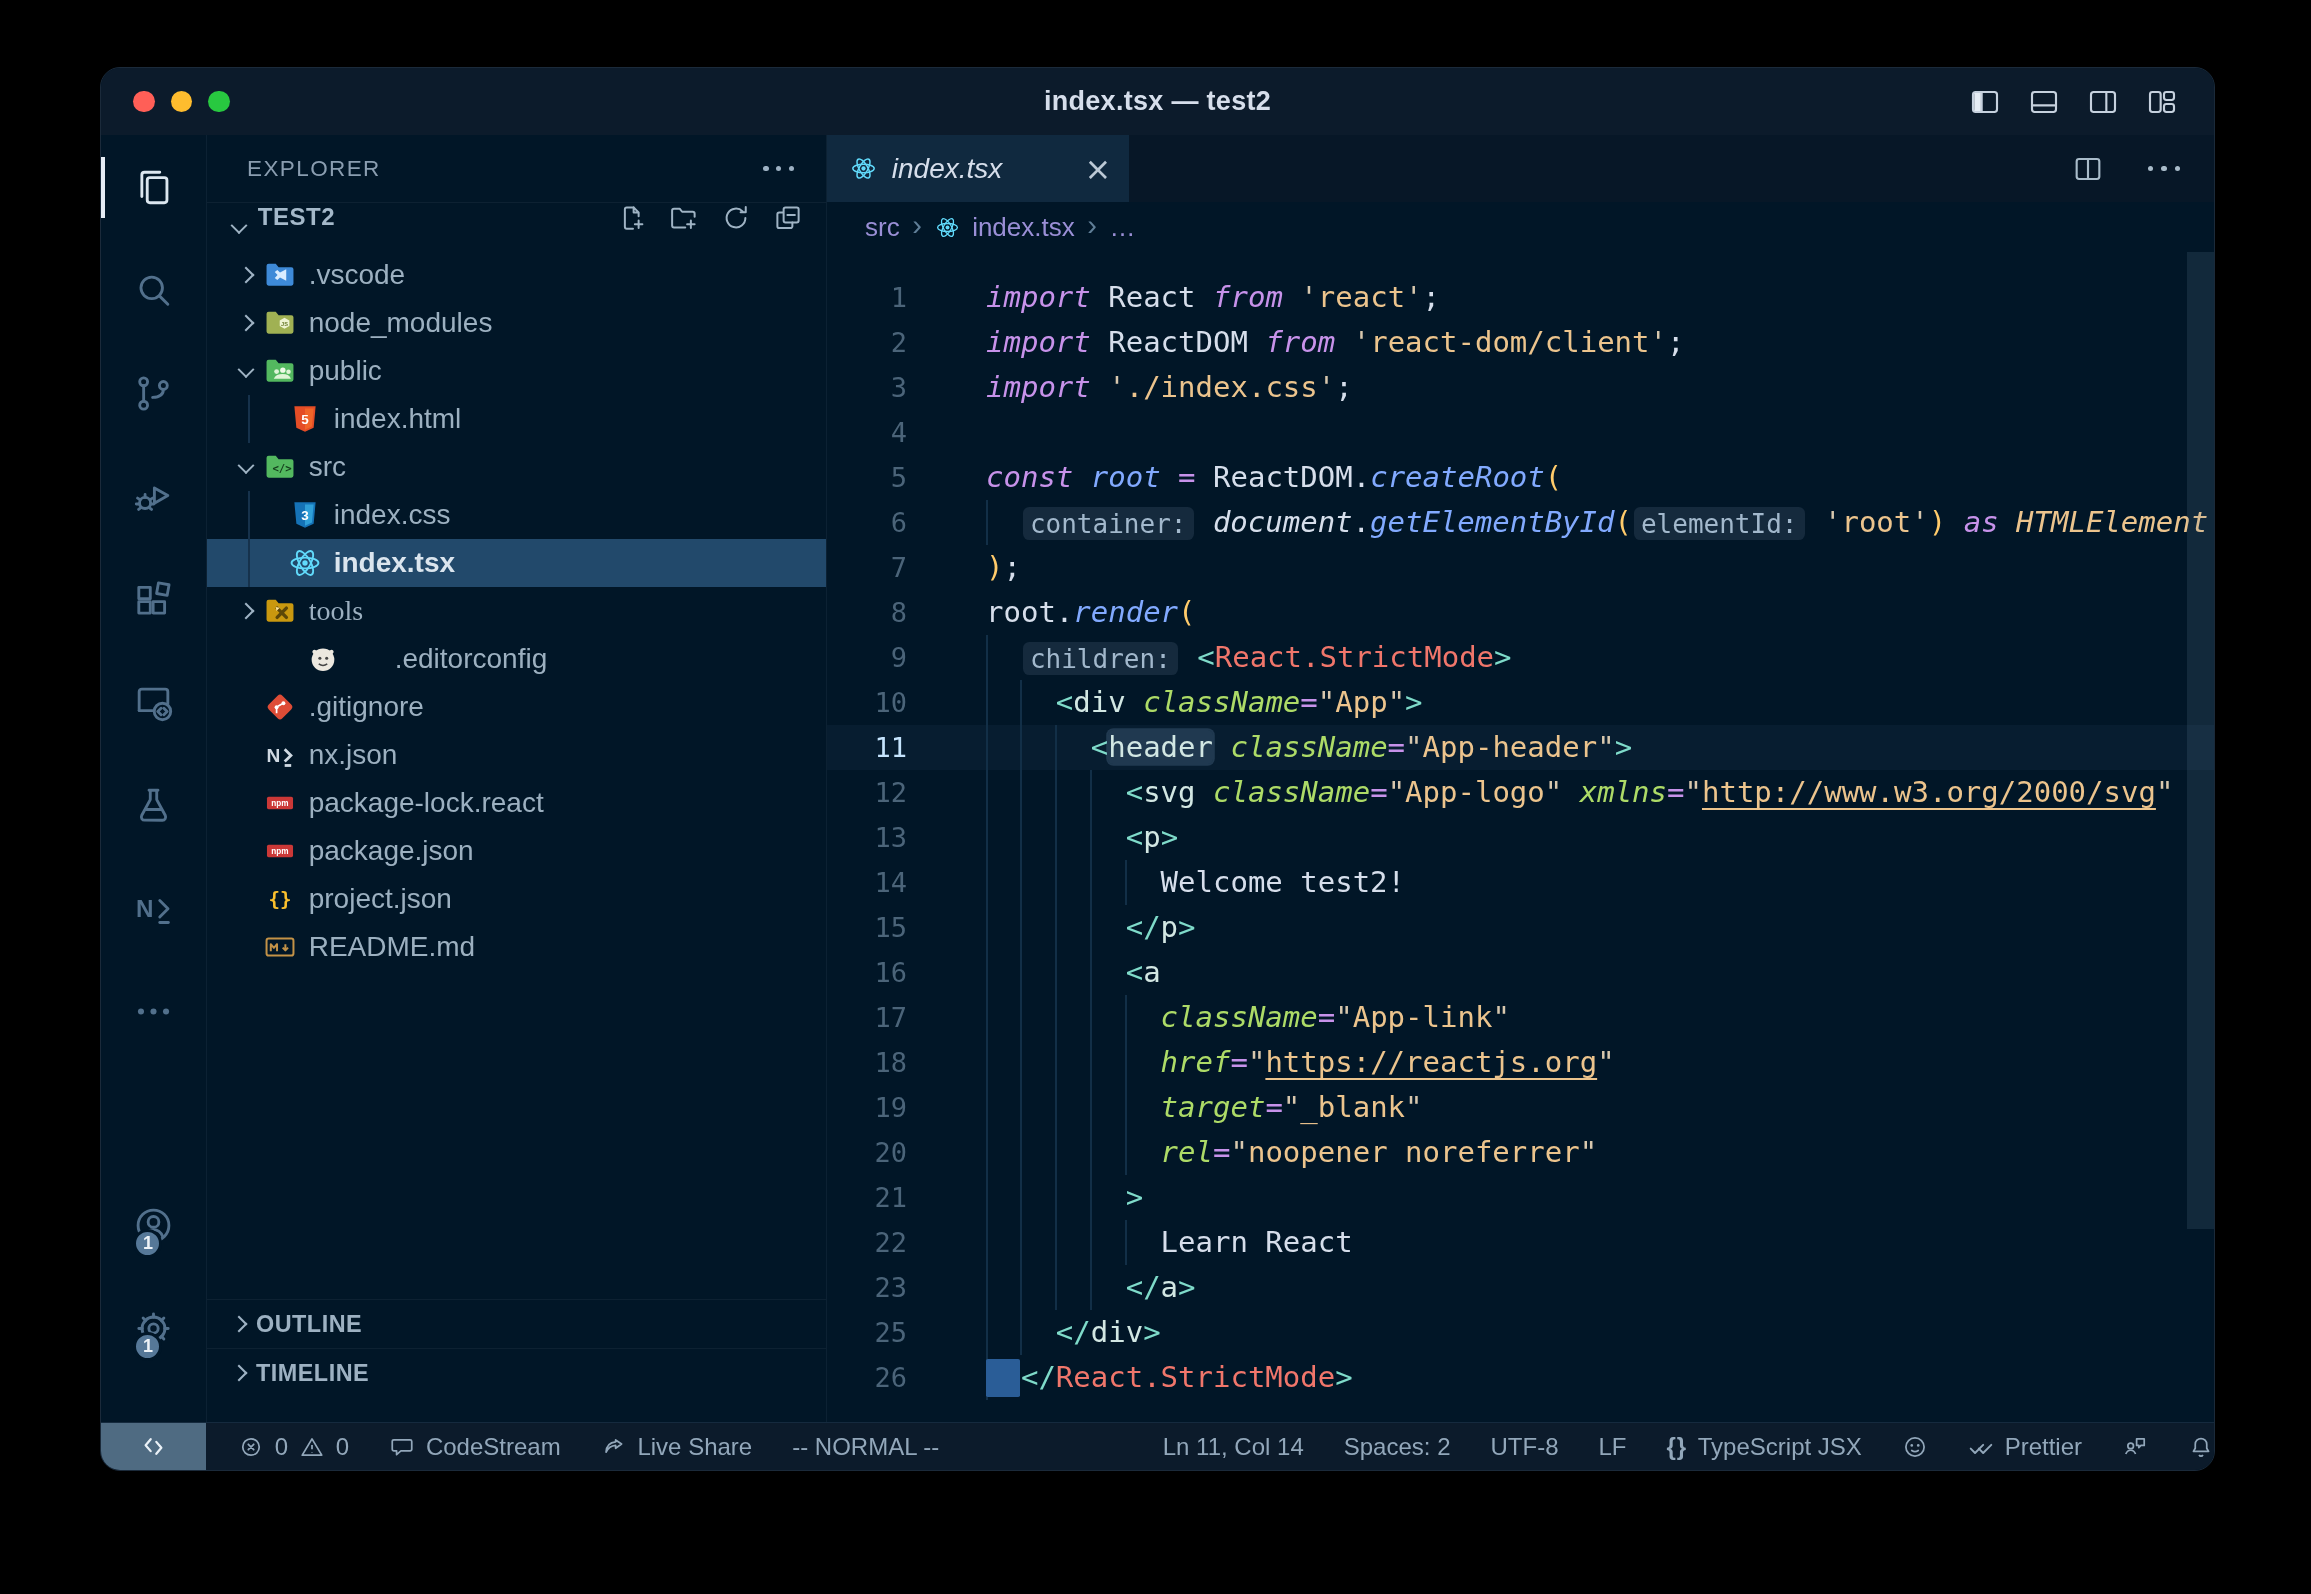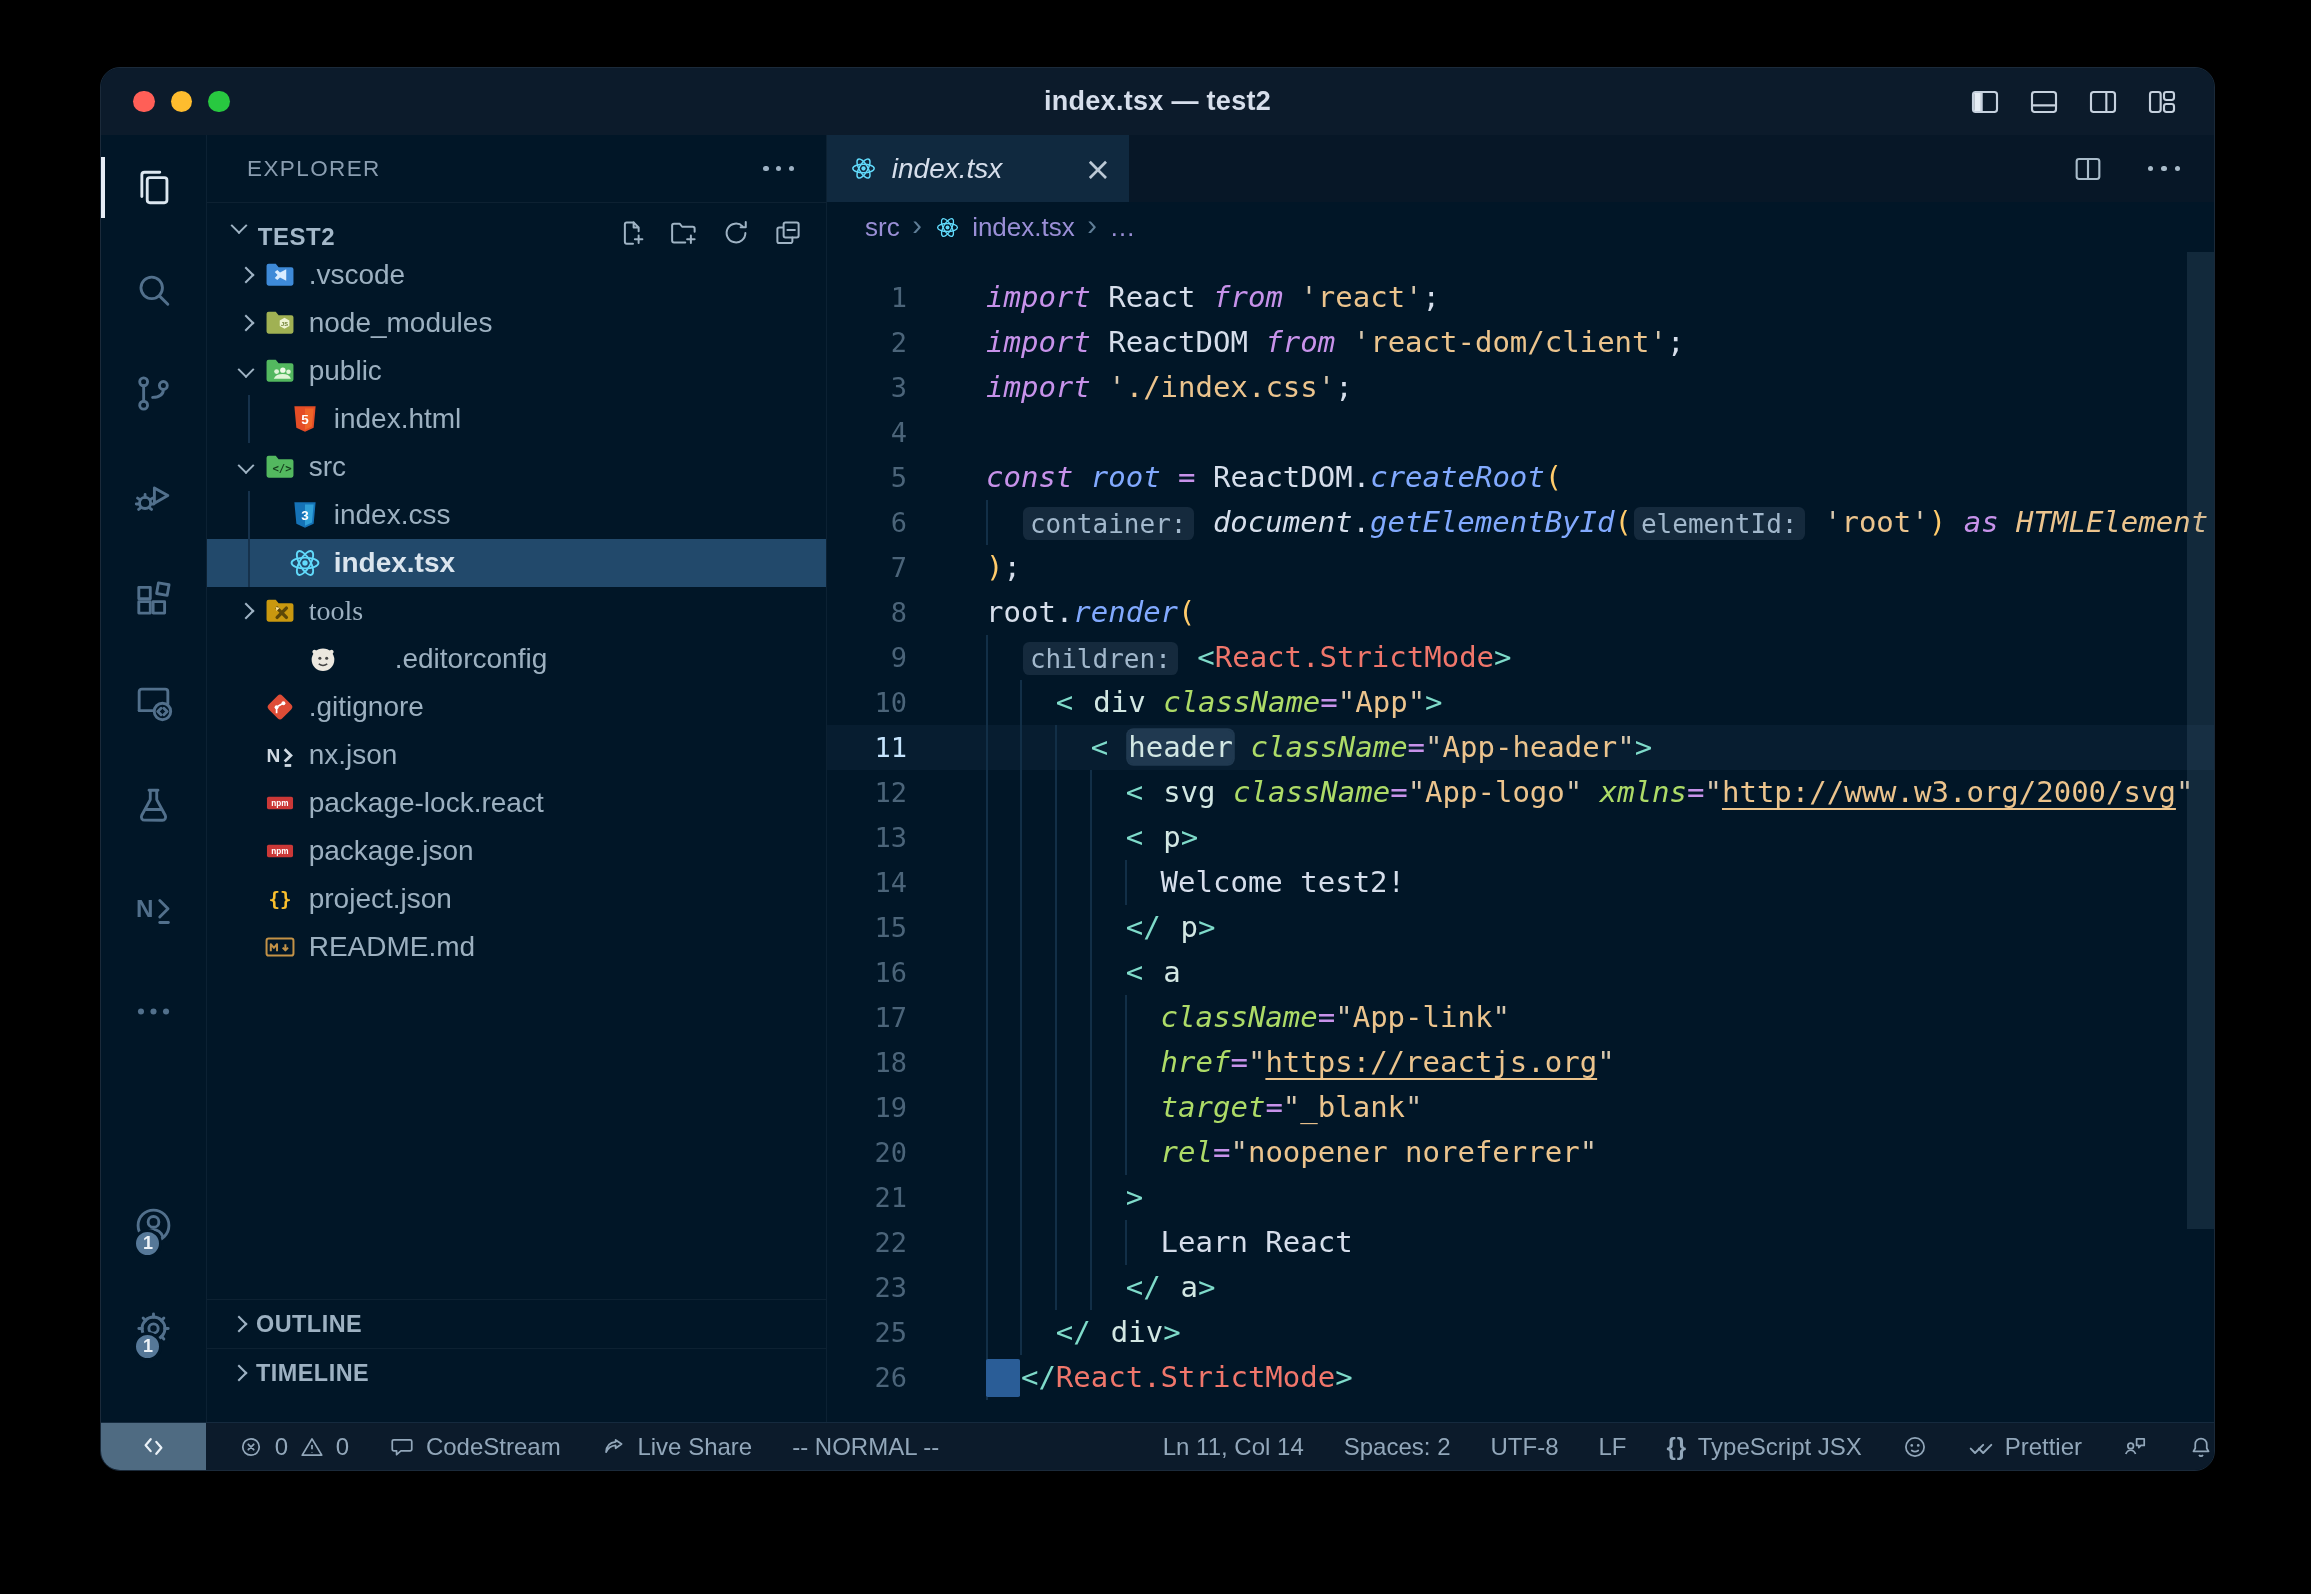--- a/index.html
+++ b/index.html
@@ -28,21 +28,21 @@
   .abadge{position:absolute;right:12.6px;bottom:-3.6px;min-width:29px;height:29px;border-radius:50%;
     background:var(--badge,#567898);color:#eef3f8;font-size:18px;font-weight:bold;display:flex;align-items:center;
     justify-content:center;border:3.6px solid #011627;box-sizing:border-box;}
   
   .sidebar{width:619px;flex:none;background:var(--win,#011627);display:flex;flex-direction:column;
     border-right:0.9px solid var(--border,#0c2133);min-height:0;}
   .sb-header{height:67px;flex:none;display:flex;align-items:center;padding:0 32px 0 40px;
     color:var(--explorer-fg,#8a9db0);font-size:22.5px;letter-spacing:1.4px;}
   .hdots{margin-left:auto;display:flex;align-items:center;cursor:pointer;}
   .hdots i{width:5.4px;height:5.4px;border-radius:50%;background:#9db1c3;margin-left:7.2px;}
-  .sb-section{height:48px;flex:none;display:flex;align-items:flex-end;padding-left:18px;border-top:0.9px solid #0d2132;}
+  .sb-section{height:48px;flex:none;display:flex;align-items:flex-start;padding-left:18px;border-top:0.9px solid #0d2132;}
   .sb-title{color:#a4b8c9;font-weight:bold;font-size:24px;letter-spacing:0.5px;margin-left:1.8px;}
   .sb-actions{margin-left:auto;display:flex;gap:21.6px;padding-right:23.4px;color:#9fb3c4;}
   .sb-actions svg{width:30px;height:30px;cursor:pointer;}
   .chev{width:31px;height:48px;position:relative;flex:none;display:inline-block;}
   .chev i{position:absolute;left:8px;top:50%;width:10px;height:10px;
     border-right:2.3px solid #9fb3c4;border-bottom:2.3px solid #9fb3c4;}
   .chev.r i{transform:translateY(-50%) rotate(-45deg);}
   .chev.d i{transform:translateY(-62%) rotate(45deg);}
   .tree{flex:none;}
   .trow{height:48px;display:flex;align-items:center;position:relative;cursor:pointer;}
@@ -87,21 +87,21 @@
   .pn{color:var(--id,#d6deeb);}
   .op{color:var(--kw,#c792ea);}
   .q{color:var(--q,#d8c8ae);}
   .str{color:var(--str,#ecc48d);}
   .u{text-decoration:underline;text-underline-offset:6.3px;}
   .fn{color:var(--fn,#82aaff);font-style:italic;}
   .dec{color:var(--fn,#82aaff);font-style:italic;}
   .obj{color:var(--id,#d6deeb);font-style:italic;}
   .br{color:var(--br,#ffcb6b);}
   .jx{color:var(--jx,#7fdbca);}
-  .tg{color:var(--tg,#d2e7e3);margin-left:20px;}
+  .tg{color:var(--tg,#d2e7e3);}
   .cm{color:var(--cm,#f0766b);}
   .at{color:var(--at,#addb67);font-style:italic;}
   .ty{color:var(--str,#ecc48d);font-style:italic;}
   .tx{color:var(--id,#d6deeb);}
   .whl{background:var(--whl,rgba(125,160,195,.22));border-radius:5.4px;box-shadow:0 0 0 1.8px var(--whl,rgba(125,160,195,.22));}
   .hint{background:var(--hint-bg,#152a3d);color:var(--hint-fg,#a2b8cc);border-radius:6.3px;
     font-size:26px;padding:1.8px 7.2px;margin:0 1.8px;font-style:normal;}
   .vscroll{position:absolute;top:0;right:0;width:27px;height:977px;background:rgba(110,140,170,.16);cursor:grab;}
   
   .statusbar{height:47px;flex:none;background:var(--titlebar,#0c1b2b);border-top:0.9px solid #152a3e;

